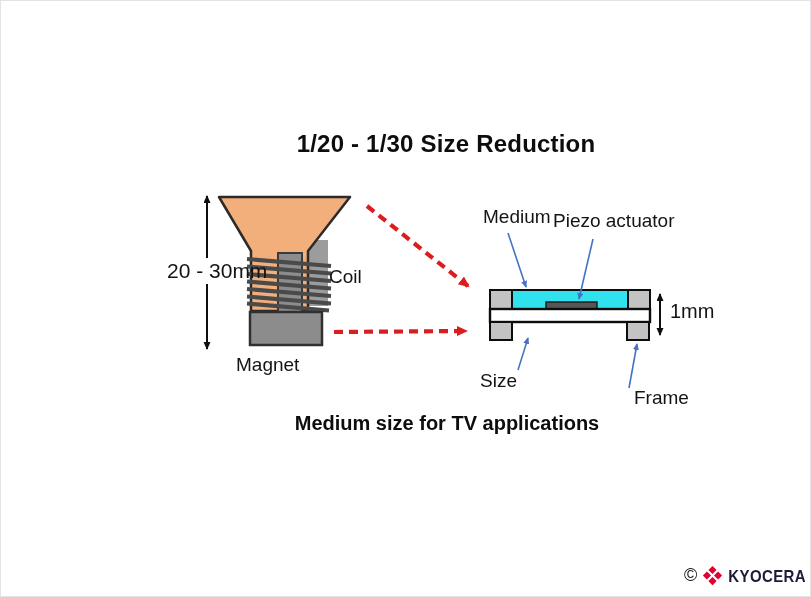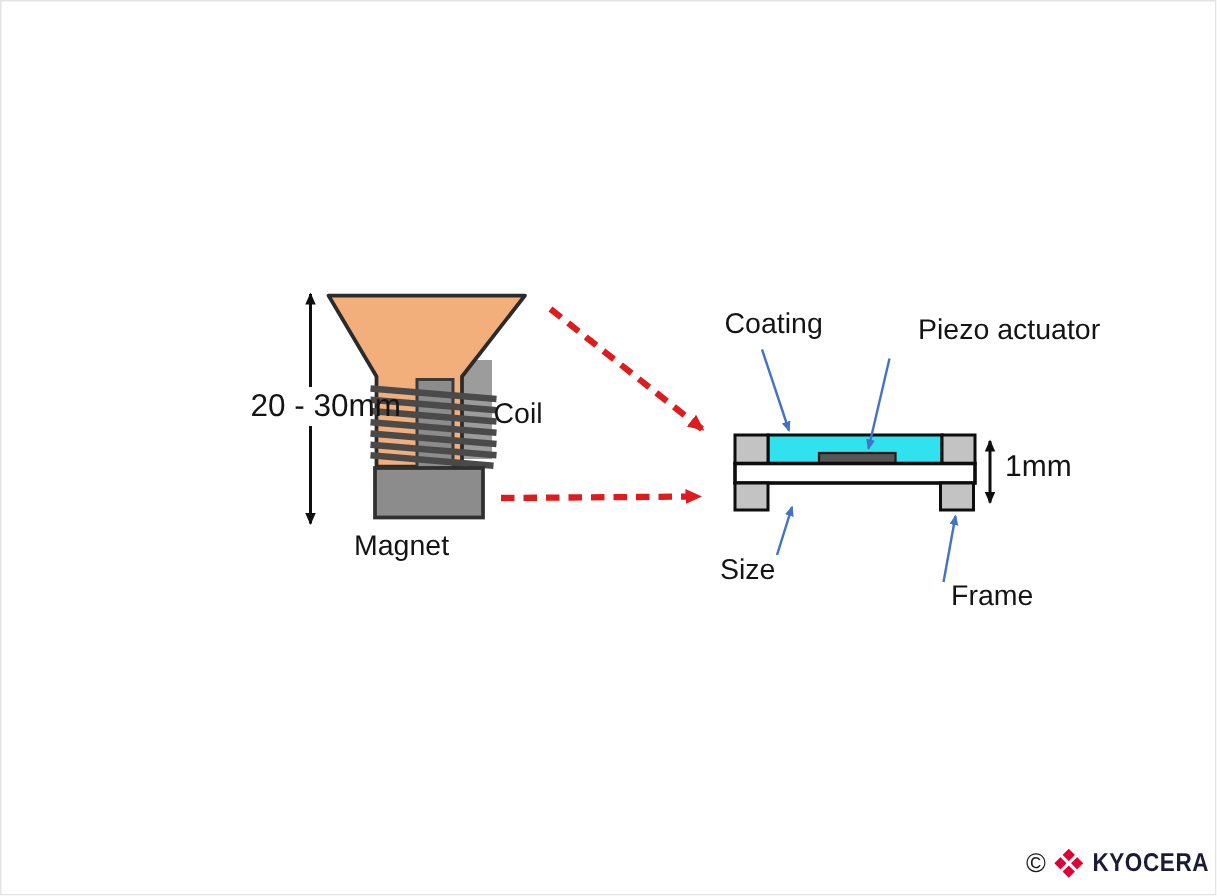--- a/index.html
+++ b/index.html
@@ -21,21 +21,21 @@
   .caption{
     top:412px;left:447px;transform:translateX(-50%);
     font-size:20px;font-weight:bold;color:#0d0d0d;white-space:nowrap;
   }
   .lbl{
     font-size:19px;color:#141414;white-space:nowrap;line-height:1.1;
   }
   .lbl-coil{top:267px;left:329px;text-align:center;}
   .lbl-magnet{top:355px;left:236px;}
   .lbl-coating{top:207px;left:483px;}
-  .lbl-piezo{top:211px;left:612px;text-align:right;}
+  .lbl-piezo{top:211px;left:553px;text-align:right;}
   .lbl-film{top:371px;left:480px;}
   .lbl-frame{top:388px;left:634px;}
   .lbl-1mm{top:300px;left:670px;font-size:20px;text-align:right;}
   .dim-left{
     top:258px;left:167px;width:78px;
     font-size:21px;color:#141414;text-align:center;
     background:#ffffff;padding:1px 0;white-space:nowrap;
   }
   svg.overlay{position:absolute;top:0;left:0;}
   .cone{fill:var(--cone-orange,#F2AF7B);stroke:#2b2b2b;stroke-width:2.5;stroke-linejoin:round;}
@@ -118,31 +118,33 @@
     </g>
 
     <g>
       <line x1="508" y1="233" x2="526" y2="287" class="blueline" marker-end="url(#bluehead)"></line>
       <line x1="593" y1="239" x2="579" y2="299" class="blueline" marker-end="url(#bluehead)"></line>
       <line x1="518" y1="370" x2="528" y2="338" class="blueline" marker-end="url(#bluehead)"></line>
       <line x1="629" y1="388" x2="637" y2="344" class="blueline" marker-end="url(#bluehead)"></line>
     </g>
   </svg>
 
+  <div class="abs title">1/20 - 1/30 Size Reduction</div>
 
   <div class="abs dim-left">20 - 30mm</div>
   <div class="abs lbl lbl-coil">Coil</div>
   <div class="abs lbl lbl-magnet">Magnet</div>
 
-  <div class="abs lbl lbl-coating">Coating</div>
+  <div class="abs lbl lbl-coating">Medium</div>
   <div class="abs lbl lbl-piezo">Piezo actuator</div>
   <div class="abs lbl lbl-film">Size</div>
   <div class="abs lbl lbl-frame">Frame</div>
   <div class="abs lbl lbl-1mm">1mm</div>
 
+  <div class="abs caption">Medium size for TV applications</div>
 
   <div class="abs footer">
     <span class="copyright">©</span>
     <svg width="21" height="21" viewBox="0 0 24 24">
       <polygon points="12,1 23,12 12,23 1,12" style="fill:var(--logo-red,#E00034)"></polygon>
       <line x1="4.5" y1="4.5" x2="19.5" y2="19.5" stroke="#ffffff" stroke-width="2.4"></line>
       <line x1="19.5" y1="4.5" x2="4.5" y2="19.5" stroke="#ffffff" stroke-width="2.4"></line>
     </svg>
     <span class="brand">KYOCERA</span>
   </div>

